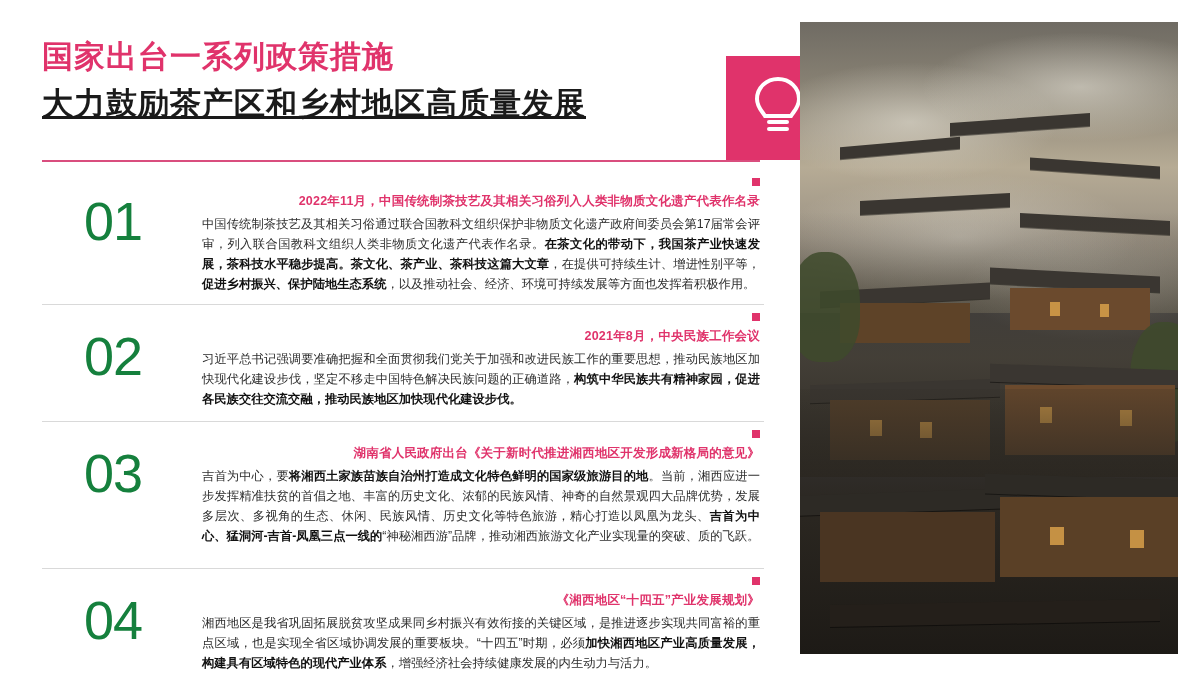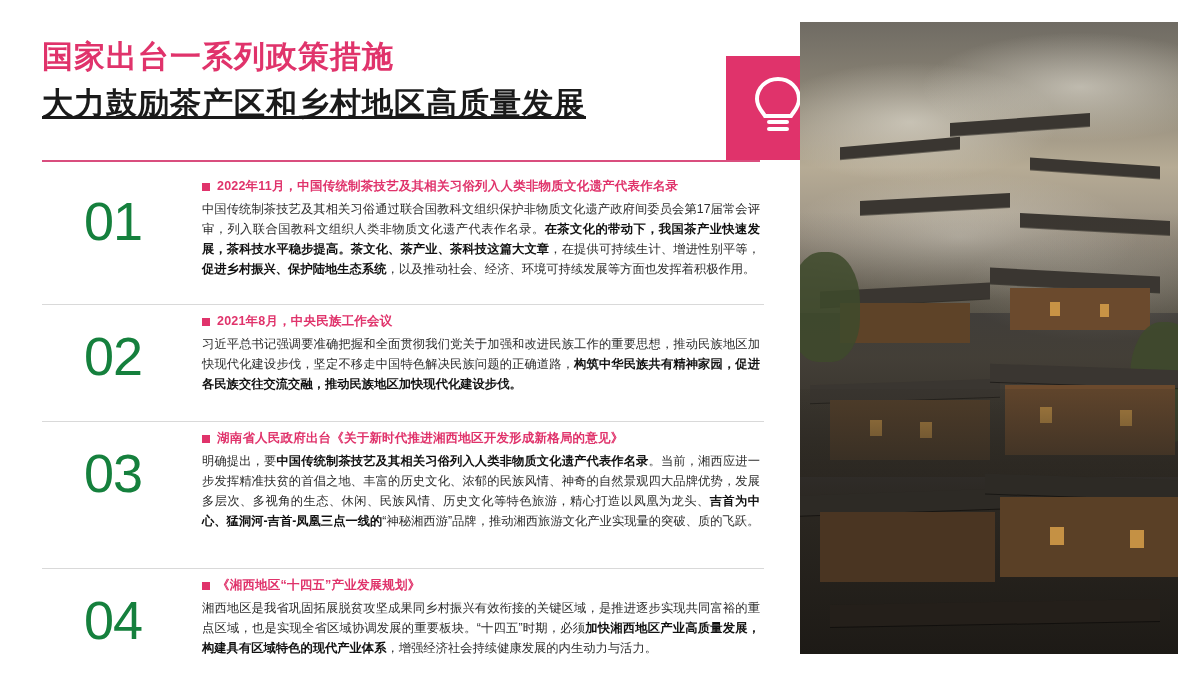--- a/index.html
+++ b/index.html
@@ -142,23 +142,24 @@
     letter-spacing: -1px;
     padding-top: 16px;
     margin-left: 42px;
   }
   .item-body {
     flex: 1 1 auto;
     padding-right: 4px;
   }
   .item-head {
     display: flex;
-    align-items: center;
+    align-items: flex-end;
     gap: 7px;
     margin-bottom: 5px;
+    flex-direction: column;
   }
   .bullet-sq {
     width: 8px;
     height: 8px;
     background: #e0336b;
     flex: 0 0 8px;
   }
   .item-title {
     font-size: 12.5px;
     font-weight: bold;
@@ -274,21 +275,21 @@
       </div>
     </div>
 
     <div class="item row-03">
       <div class="item-num">03</div>
       <div class="item-body">
         <div class="item-head">
           <span class="bullet-sq"></span>
           <span class="item-title">湖南省人民政府出台《关于新时代推进湘西地区开发形成新格局的意见》</span>
         </div>
-        <div class="item-text"><span>明确提出，要</span><b>中国传统制茶技艺及其相关习俗列入人类非物质文化遗产代表作名录</b><span>。当前，湘西应进一步发挥精准扶贫的首倡之地、丰富的历史文化、浓郁的民族风情、神奇的自然景观四大品牌优势，发展多层次、多视角的生态、休闲、民族风情、历史文化等特色旅游，精心打造以凤凰为龙头、</span><b>吉首为中心、猛洞河-吉首-凤凰三点一线的</b><span>“神秘湘西游”品牌，推动湘西旅游文化产业实现量的突破、质的飞跃。</span></div>
+        <div class="item-text"><span>吉首为中心，要</span><b>将湘西土家族苗族自治州打造成文化特色鲜明的国家级旅游目的地</b><span>。当前，湘西应进一步发挥精准扶贫的首倡之地、丰富的历史文化、浓郁的民族风情、神奇的自然景观四大品牌优势，发展多层次、多视角的生态、休闲、民族风情、历史文化等特色旅游，精心打造以凤凰为龙头、</span><b>吉首为中心、猛洞河-吉首-凤凰三点一线的</b><span>“神秘湘西游”品牌，推动湘西旅游文化产业实现量的突破、质的飞跃。</span></div>
       </div>
     </div>
 
     <div class="item row-04">
       <div class="item-num">04</div>
       <div class="item-body">
         <div class="item-head">
           <span class="bullet-sq"></span>
           <span class="item-title">《湘西地区“十四五”产业发展规划》</span>
         </div>

